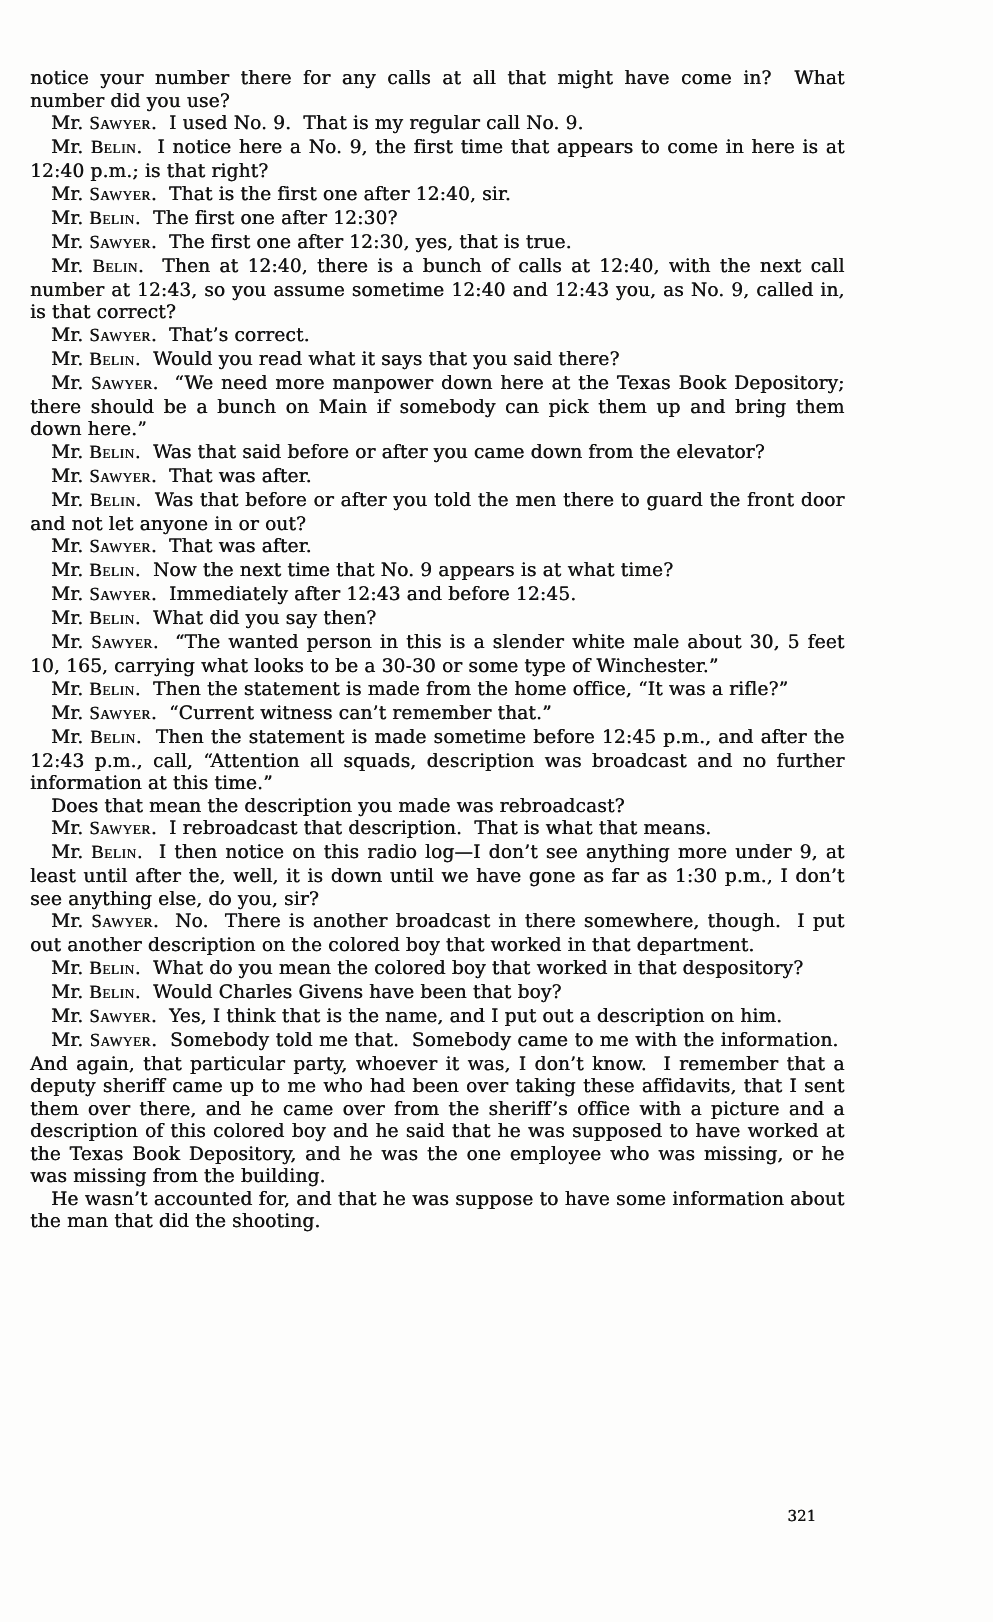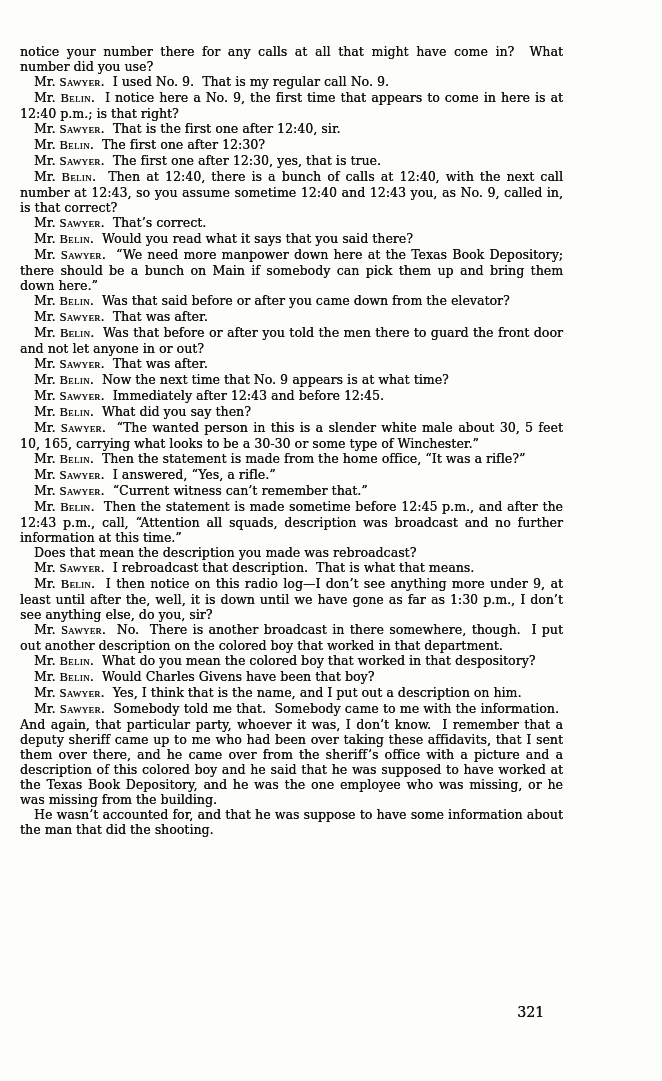--- a/index.html
+++ b/index.html
@@ -36,21 +36,21 @@
   }
   .sc {
     font-variant: small-caps;
     letter-spacing: 0.3px;
     font-family: Liberation Serif, serif;
   }
   .page-number {
     position: absolute;
     top: 1004px;
     right: 118px;
-    font-size: 14px;
+    font-size: 10px;
     line-height: 16px;
     text-shadow: 0.3px 0 0 currentColor;
   }
 </style>
 </head>
 <body>
 
 <div class="page">
   <div class="text-block">
       <p class="para cont">notice your number there for any calls at all that might have come in?&nbsp; What number did you use?</p>
@@ -65,21 +65,20 @@
       <p class="para"><span class="speaker">Mr. <span class="sc">Sawyer</span>.&nbsp; </span>“We need more manpower down here at the Texas Book Depository; there should be a bunch on Main if somebody can pick them up and bring them down here.”</p>
       <p class="para"><span class="speaker">Mr. <span class="sc">Belin</span>.&nbsp; </span>Was that said before or after you came down from the elevator?</p>
       <p class="para"><span class="speaker">Mr. <span class="sc">Sawyer</span>.&nbsp; </span>That was after.</p>
       <p class="para"><span class="speaker">Mr. <span class="sc">Belin</span>.&nbsp; </span>Was that before or after you told the men there to guard the front door and not let anyone in or out?</p>
       <p class="para"><span class="speaker">Mr. <span class="sc">Sawyer</span>.&nbsp; </span>That was after.</p>
       <p class="para"><span class="speaker">Mr. <span class="sc">Belin</span>.&nbsp; </span>Now the next time that No. 9 appears is at what time?</p>
       <p class="para"><span class="speaker">Mr. <span class="sc">Sawyer</span>.&nbsp; </span>Immediately after 12:43 and before 12:45.</p>
       <p class="para"><span class="speaker">Mr. <span class="sc">Belin</span>.&nbsp; </span>What did you say then?</p>
       <p class="para"><span class="speaker">Mr. <span class="sc">Sawyer</span>.&nbsp; </span>“The wanted person in this is a slender white male about 30, 5 feet 10, 165, carrying what looks to be a 30-30 or some type of Winchester.”</p>
       <p class="para"><span class="speaker">Mr. <span class="sc">Belin</span>.&nbsp; </span>Then the statement is made from the home office, “It was a rifle?”</p>
-      <p class="para"><span class="speaker">Mr. <span class="sc">Sawyer</span>.&nbsp; </span>I answered, “Yes, a rifle.”</p>
       <p class="para"><span class="speaker">Mr. <span class="sc">Sawyer</span>.&nbsp; </span>“Current witness can’t remember that.”</p>
       <p class="para"><span class="speaker">Mr. <span class="sc">Belin</span>.&nbsp; </span>Then the statement is made sometime before 12:45 p.m., and after the 12:43 p.m., call, “Attention all squads, description was broadcast and no further information at this time.”</p>
       <p class="para">Does that mean the description you made was rebroadcast?</p>
       <p class="para"><span class="speaker">Mr. <span class="sc">Sawyer</span>.&nbsp; </span>I rebroadcast that description.&nbsp; That is what that means.</p>
       <p class="para"><span class="speaker">Mr. <span class="sc">Belin</span>.&nbsp; </span>I then notice on this radio log—I don’t see anything more under 9, at least until after the, well, it is down until we have gone as far as 1:30 p.m., I don’t see anything else, do you, sir?</p>
       <p class="para"><span class="speaker">Mr. <span class="sc">Sawyer</span>.&nbsp; </span>No.&nbsp; There is another broadcast in there somewhere, though.&nbsp; I put out another description on the colored boy that worked in that department.</p>
       <p class="para"><span class="speaker">Mr. <span class="sc">Belin</span>.&nbsp; </span>What do you mean the colored boy that worked in that despository?</p>
       <p class="para"><span class="speaker">Mr. <span class="sc">Belin</span>.&nbsp; </span>Would Charles Givens have been that boy?</p>
       <p class="para"><span class="speaker">Mr. <span class="sc">Sawyer</span>.&nbsp; </span>Yes, I think that is the name, and I put out a description on him.</p>
       <p class="para"><span class="speaker">Mr. <span class="sc">Sawyer</span>.&nbsp; </span>Somebody told me that.&nbsp; Somebody came to me with the information.&nbsp; And again, that particular party, whoever it was, I don’t know.&nbsp; I remember that a deputy sheriff came up to me who had been over taking these affidavits, that I sent them over there, and he came over from the sheriff’s office with a picture and a description of this colored boy and he said that he was supposed to have worked at the Texas Book Depository, and he was the one employee who was missing, or he was missing from the building.</p>

